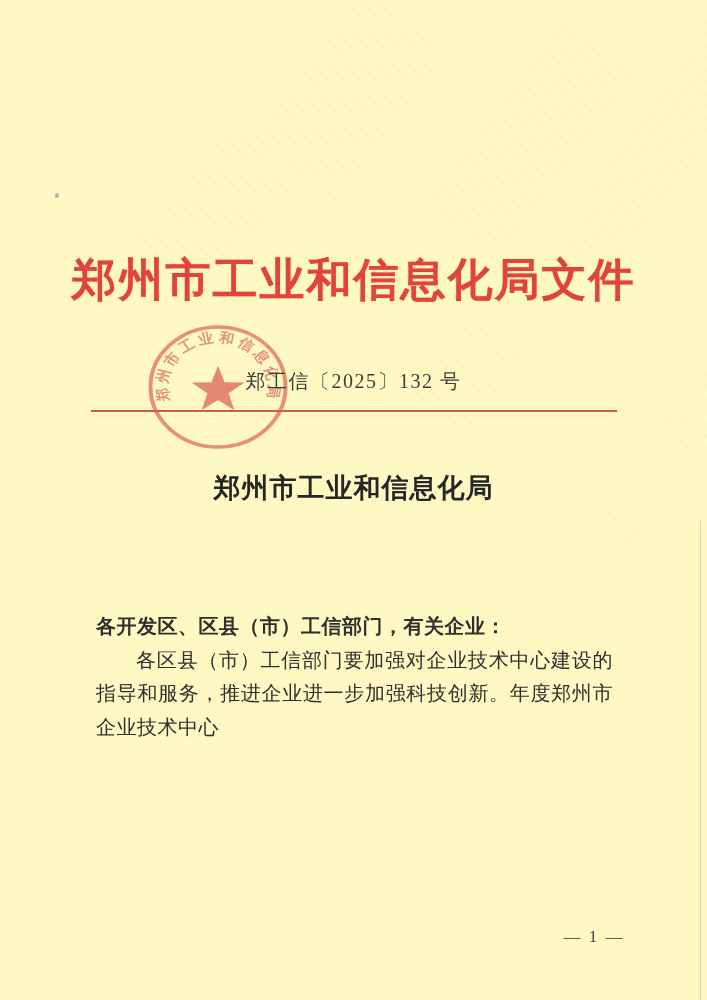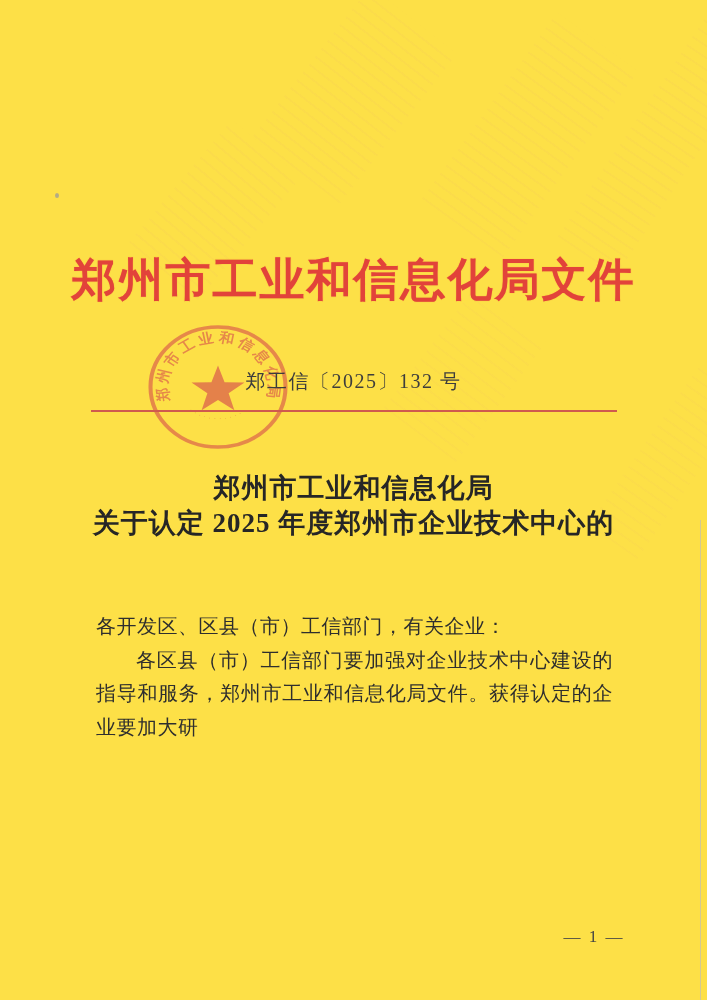--- a/index.html
+++ b/index.html
@@ -1,20 +1,20 @@
 <!DOCTYPE html>
 <html><head>
 <meta charset="utf-8">
 <style>
   html,body{margin:0;padding:0;background:#ffffff;}
   .page{
     position:relative;
     width:707px;height:1000px;
     margin:0 auto;
-    background:#fde047;
+    background:#fef9c3;
     overflow:hidden;
     font-family:"Liberation Serif","DejaVu Serif",serif;
   }
   
   .bleed{
     position:absolute;
     opacity:0.05;
     background:repeating-linear-gradient(0deg,#d98a80 0 2px,transparent 2px 10px);
     pointer-events:none;
   }
@@ -64,21 +64,21 @@
   }
   .body-text{
     position:absolute;top:610px;left:96px;
     width:517px;
     font-size:20px;line-height:33.5px;
     color:#2e2e2e;
     text-align:justify;
     letter-spacing:.5px;
   }
   .body-text p{margin:0;text-indent:2em;}
-  .body-text p.salutation{text-indent:0;}
+  .body-text p.salutation{text-indent:0;font-weight:bold;}
   .page-number{
     position:absolute;top:927px;left:558px;width:72px;
     text-align:center;
     font-size:17px;color:#454545;
     letter-spacing:2px;
     white-space:nowrap;
   }
 </style>
 </head>
 <body>
@@ -110,23 +110,22 @@
       <textPath xlink:href="#sealBottomArc" href="#sealBottomArc" startOffset="50%" text-anchor="middle">· · · · · · · · · · · ·</textPath>
     </text>
   </svg>
 
   <div class="doc-number">郑工信〔2025〕132 号</div>
 
   <div class="red-rule"></div>
 
   <header class="title-block">
     <div>郑州市工业和信息化局</div>
-    <div>关于认定 2025 年度郑州市企业技术中心的</div>
   </header>
 
   <main class="body-text">
     <p class="salutation">各开发区、区县（市）工信部门，有关企业：</p>
-    <p>各区县（市）工信部门要加强对企业技术中心建设的指导和服务，郑州市工业和信息化局文件。获得认定的企业要加大研</p>
+    <p>各区县（市）工信部门要加强对企业技术中心建设的指导和服务，推进企业进一步加强科技创新。年度郑州市企业技术中心</p>
   </main>
 
   <div class="page-number">— 1 —</div>
 
 </div>
 
 </body></html>

